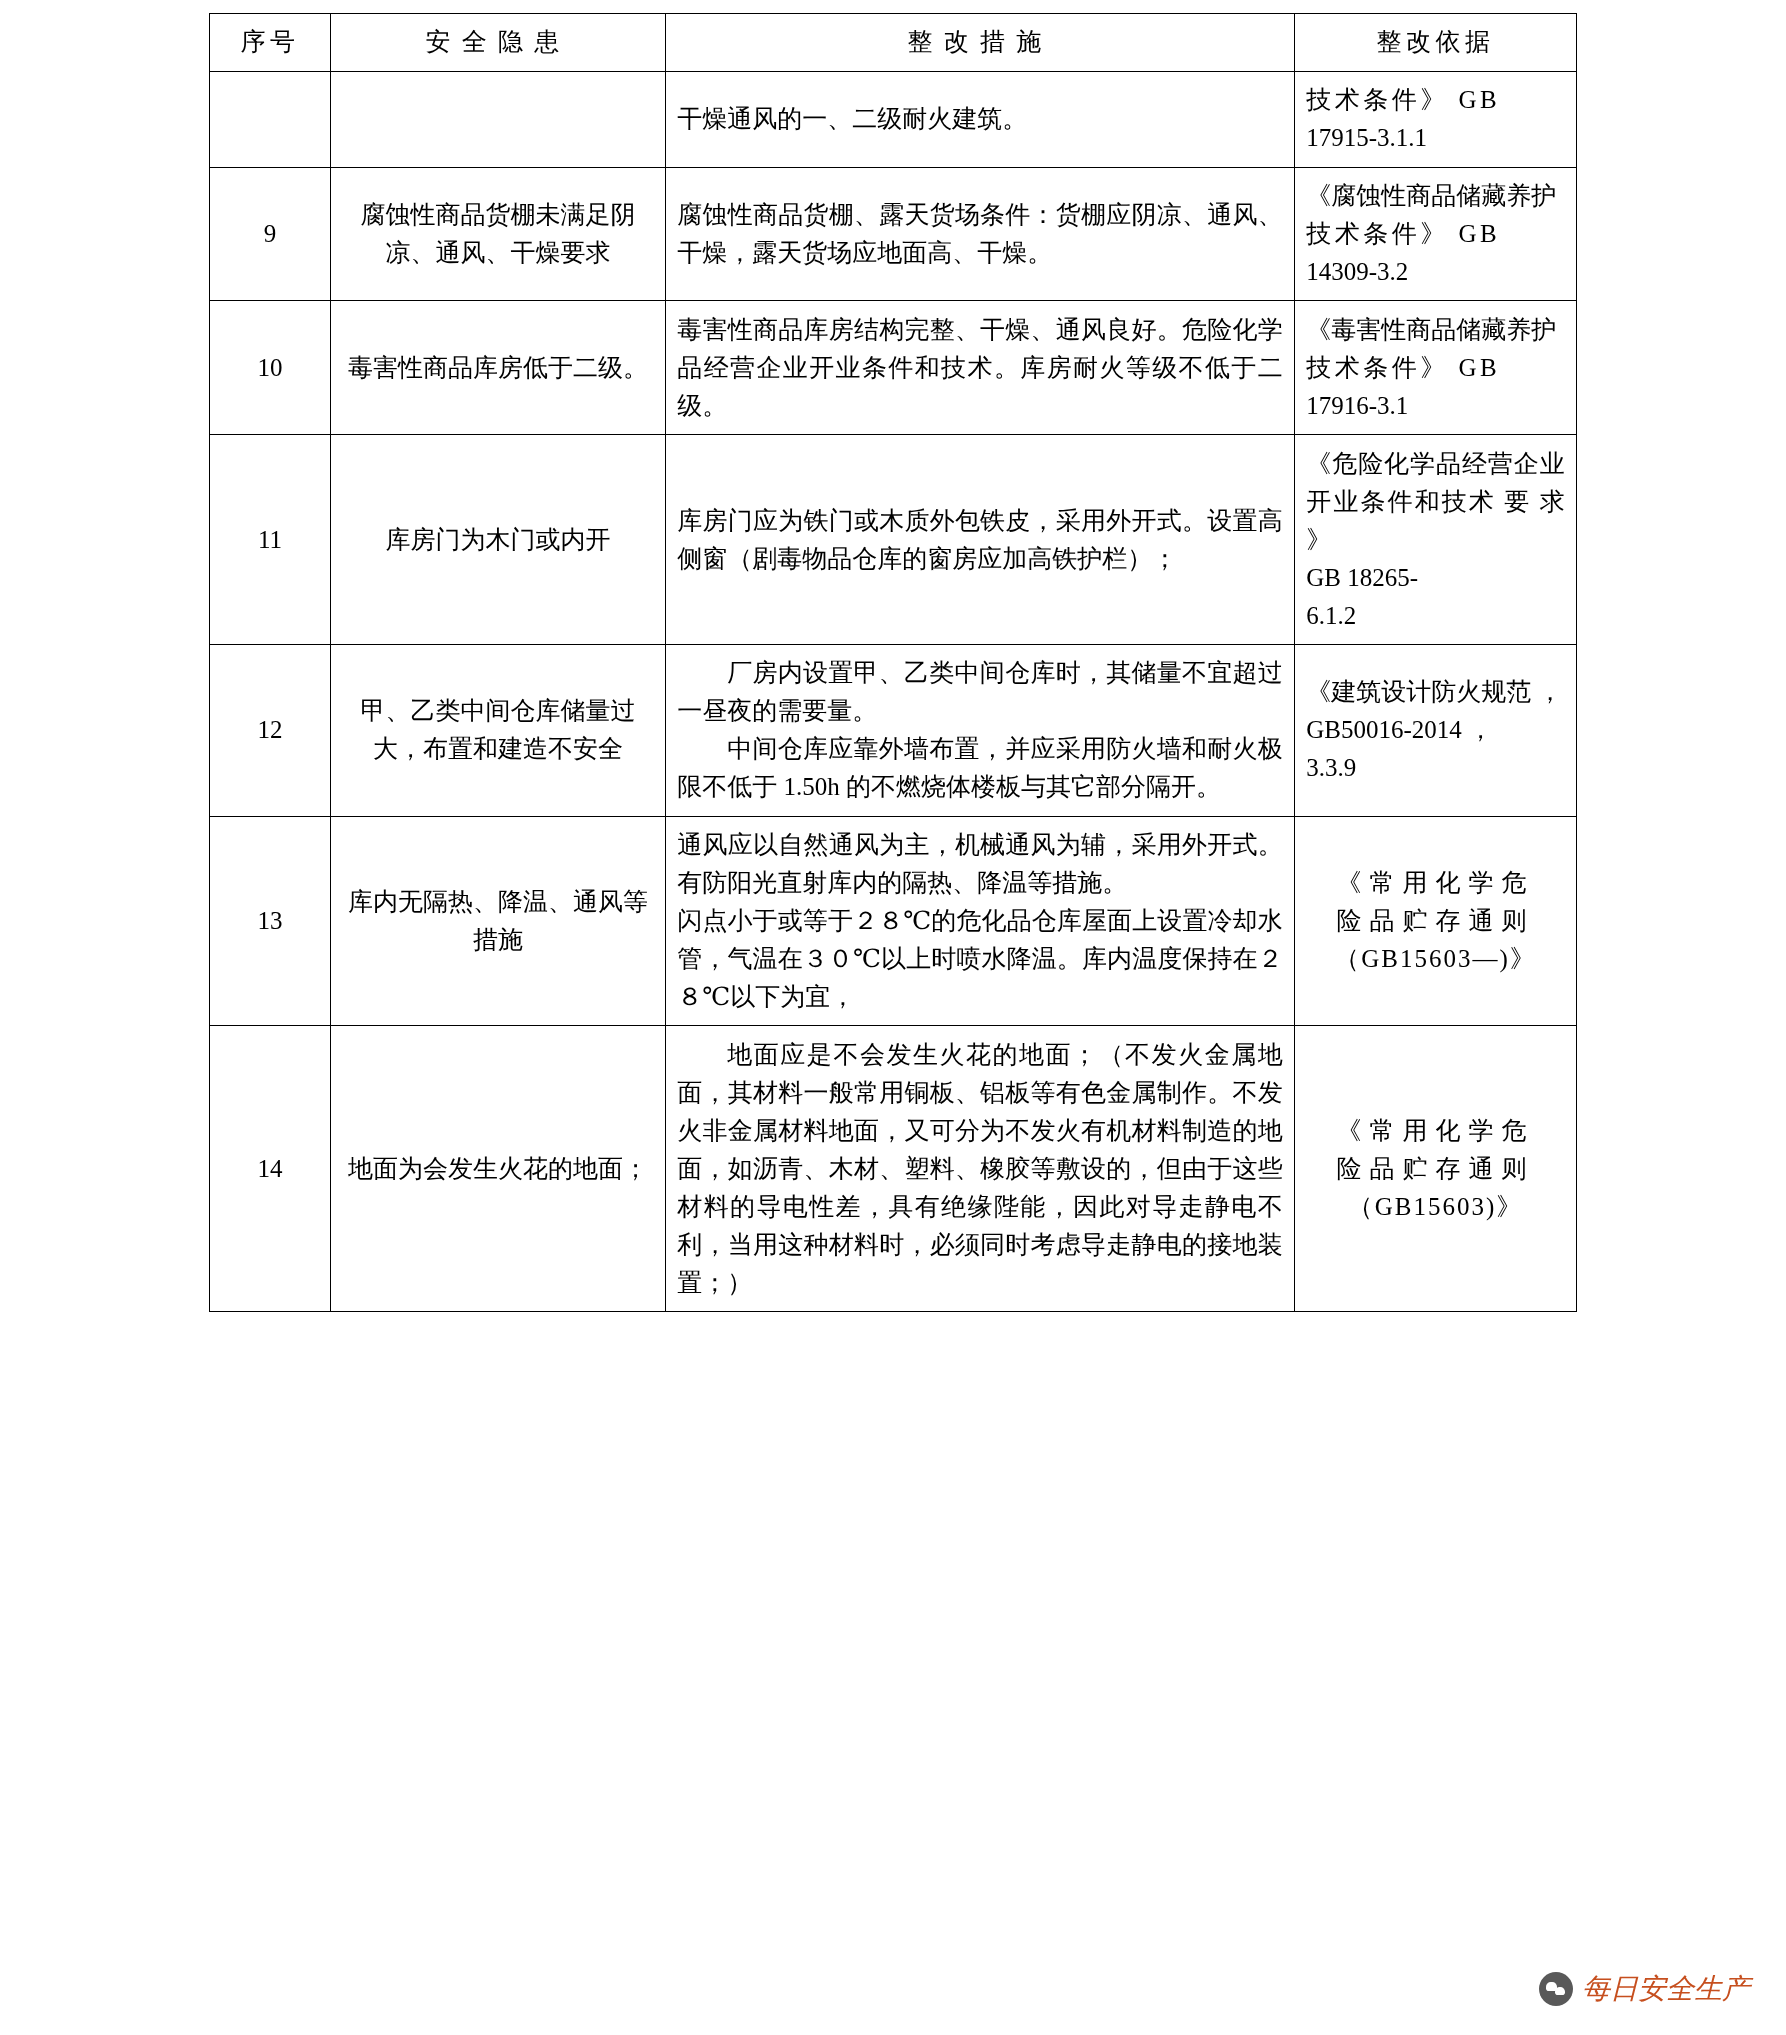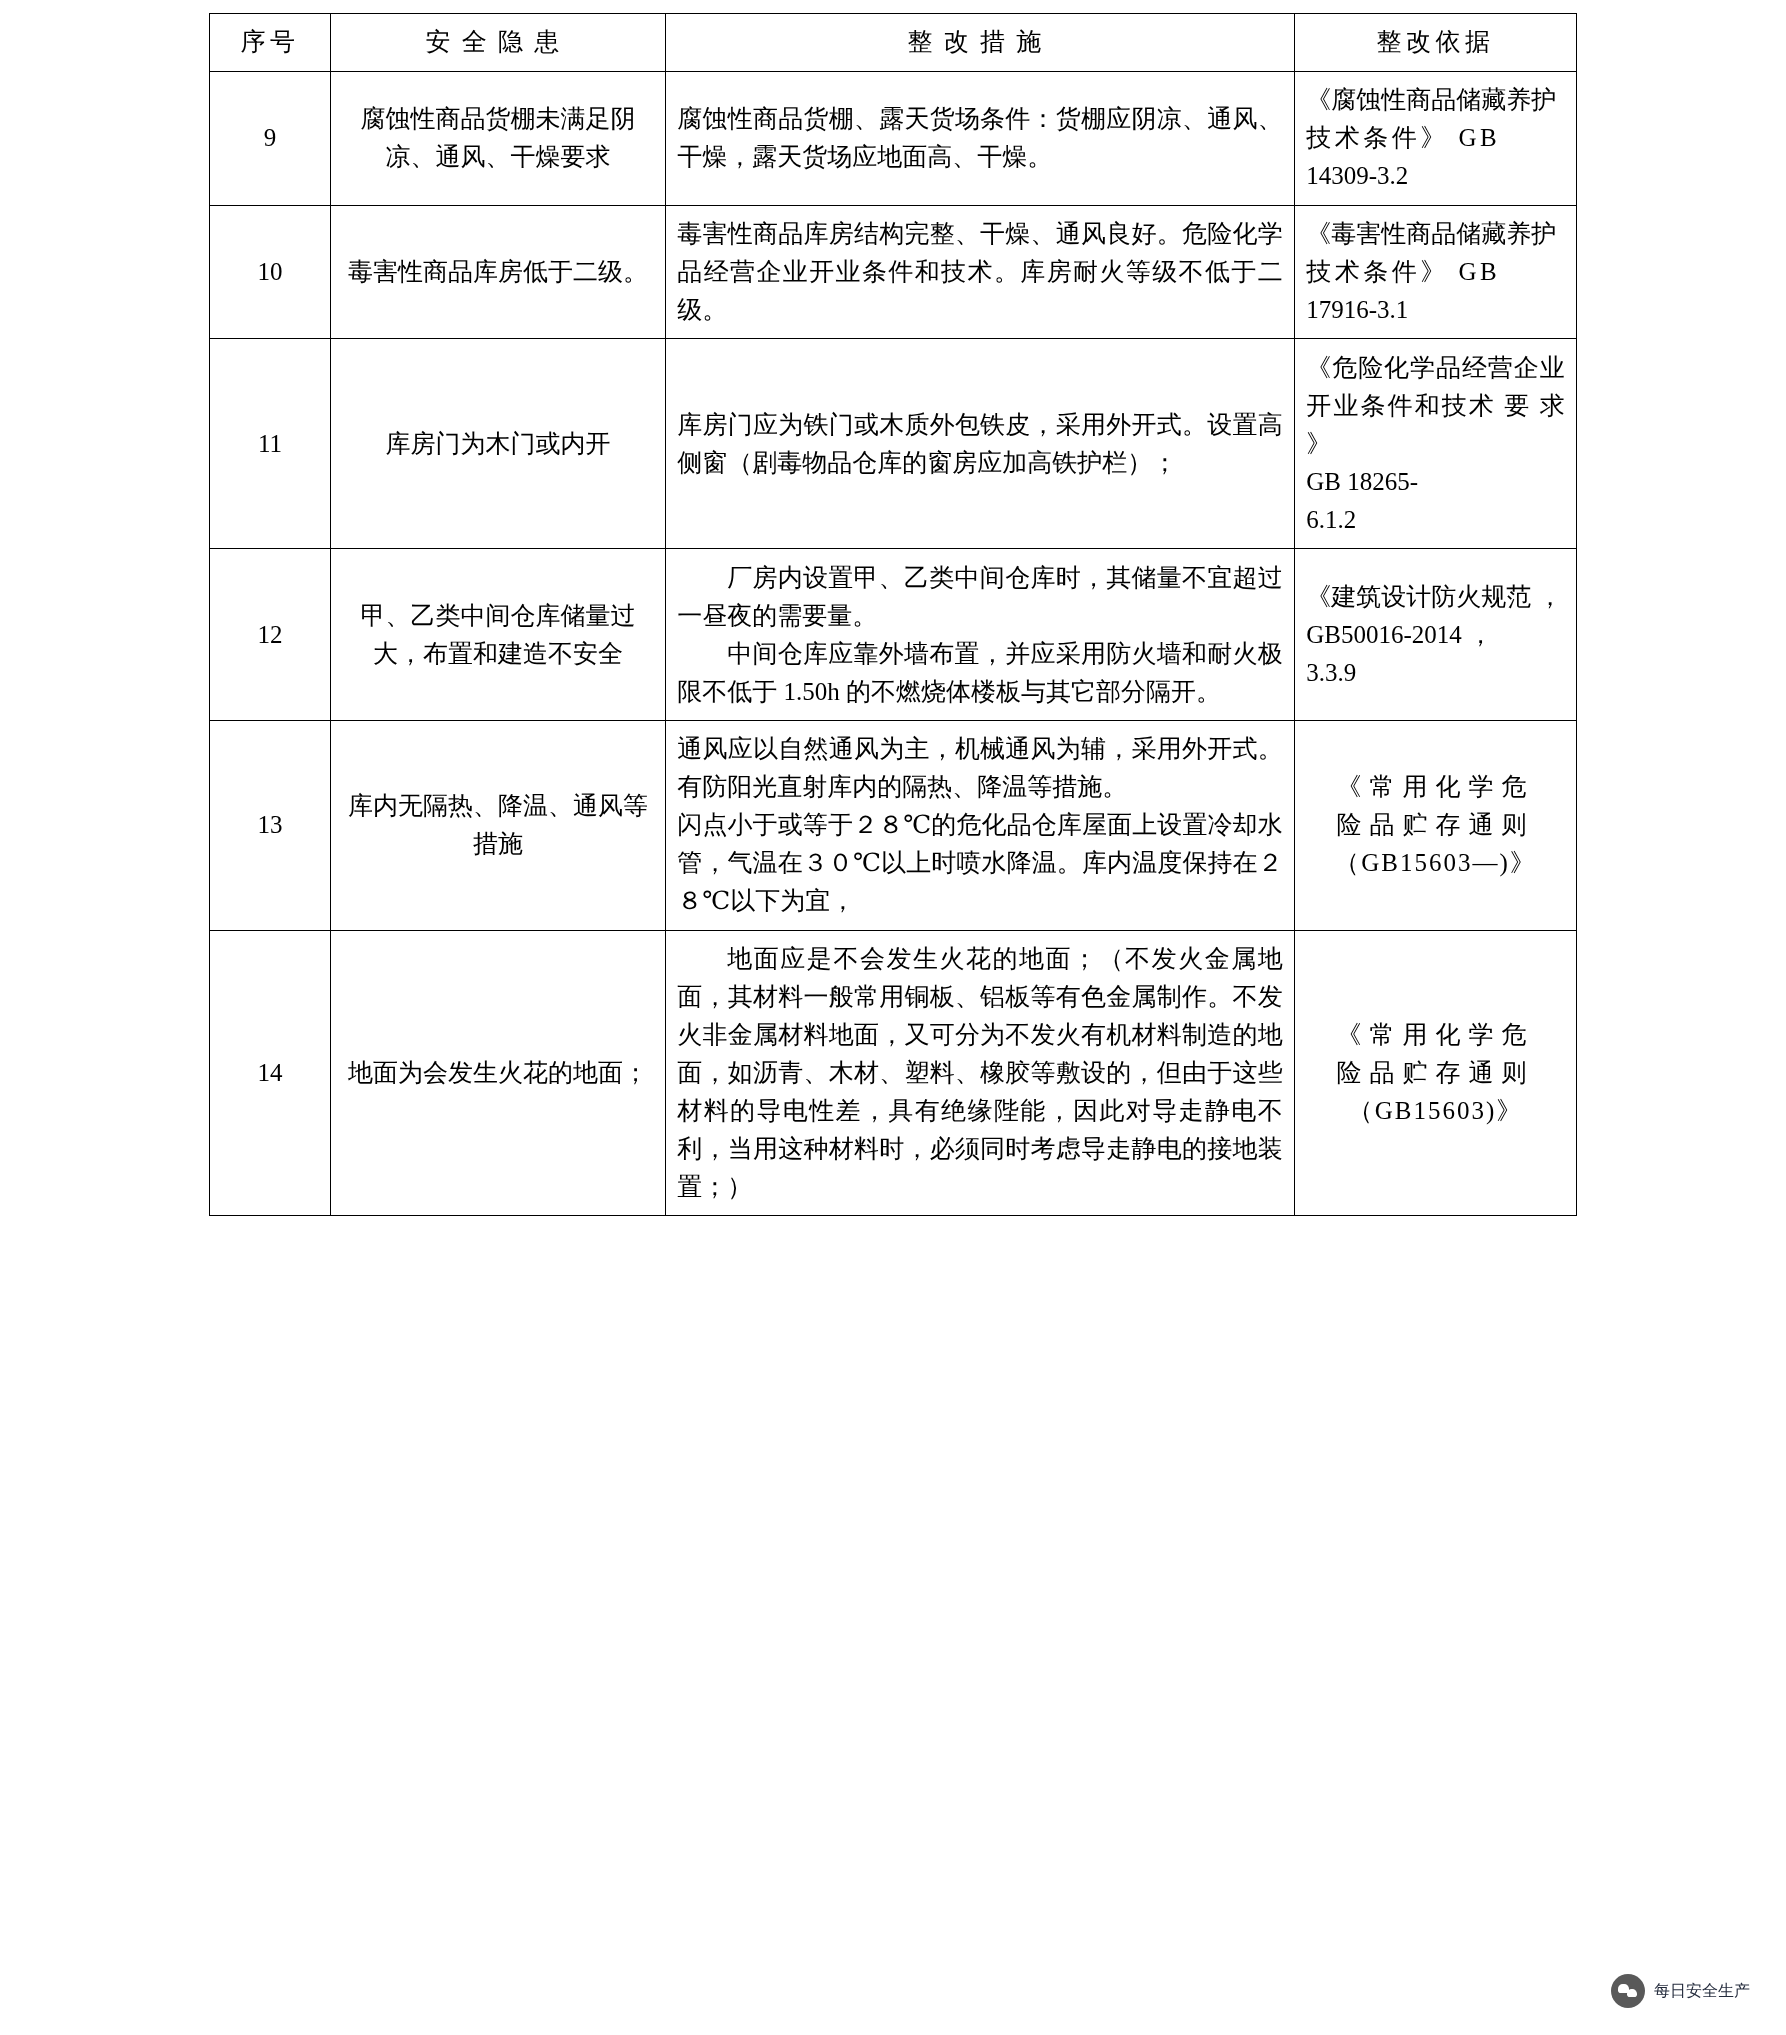--- a/index.html
+++ b/index.html
@@ -90,24 +90,25 @@
   .row-tall td { height: auto; }
 
   
   .wm {
     position: absolute;
     right: 36px;
     bottom: 28px;
     display: flex;
     align-items: center;
     gap: 9.4px;
-    color: #0f172a;
-    font-size: 16px;
+    color: #c2410c;
+    font-size: 28px;
     font-family: "Liberation Sans", sans-serif;
     opacity: 0.92;
+    font-style: italic;
   }
   .wm-badge {
     width: 34px;
     height: 34px;
     border-radius: 50%;
     background: #4b4b4b;
     position: relative;
     flex: 0 0 auto;
   }
   .wm-badge::before {
@@ -142,20 +143,31 @@
     <thead>
       <tr>
         <td>序号</td>
         <td class="hdr-spaced">安全隐患</td>
         <td class="hdr-spaced">整改措施</td>
         <td>整改依据</td>
       </tr>
     </thead>
     <tbody>
 
+      <tr>
+        <td class="cell-no"></td>
+        <td class="cell-hazard"></td>
+        <td class="cell-measure">
+          <span class="line">干燥通风的一、二级耐火建筑。</span>
+        </td>
+        <td class="cell-basis">
+          <span class="sp-gb">技术条件》 GB</span>
+          <span class="line">17915-3.1.1</span>
+        </td>
+      </tr>
 
       <tr>
         <td class="cell-no">9</td>
         <td class="cell-hazard">腐蚀性商品货棚未满足阴凉、通风、干燥要求</td>
         <td class="cell-measure">
           <span class="line">腐蚀性商品货棚、露天货场条件：货棚应阴凉、通风、干燥，露天货场应地面高、干燥。</span>
         </td>
         <td class="cell-basis">
           <span class="line">《腐蚀性商品储藏养护</span>
           <span class="sp-gb">技术条件》 GB</span>

